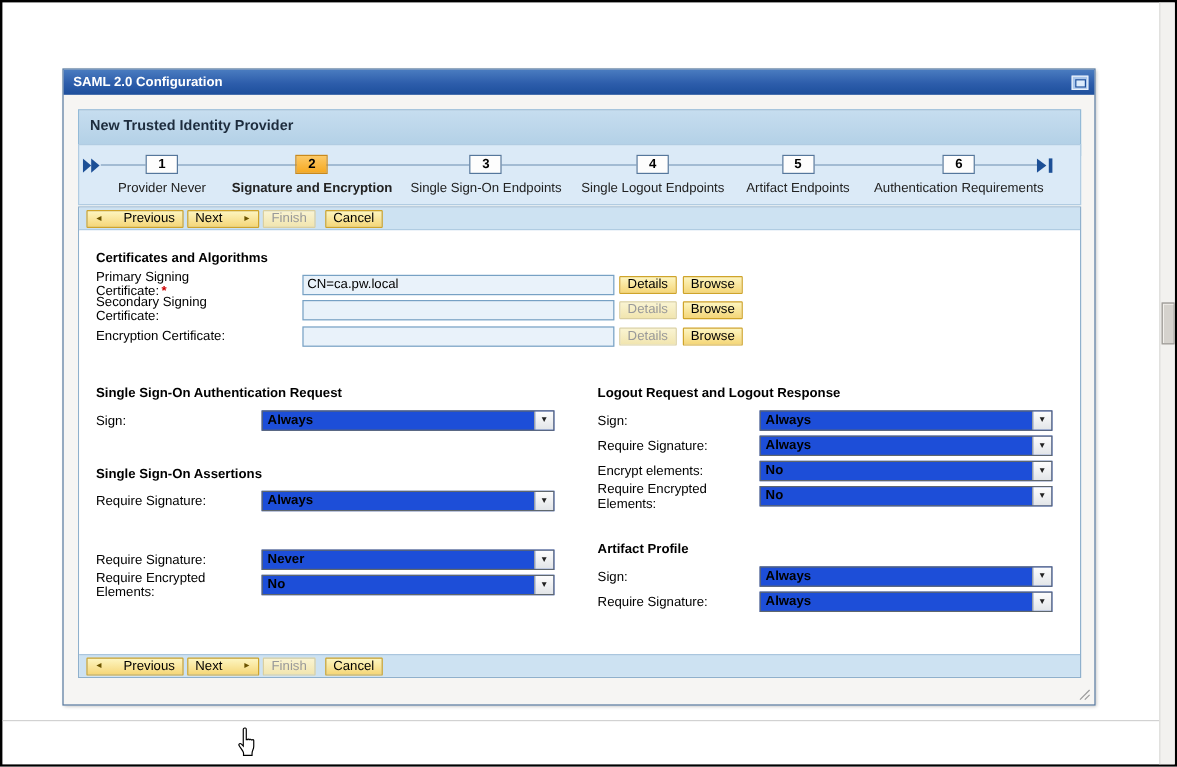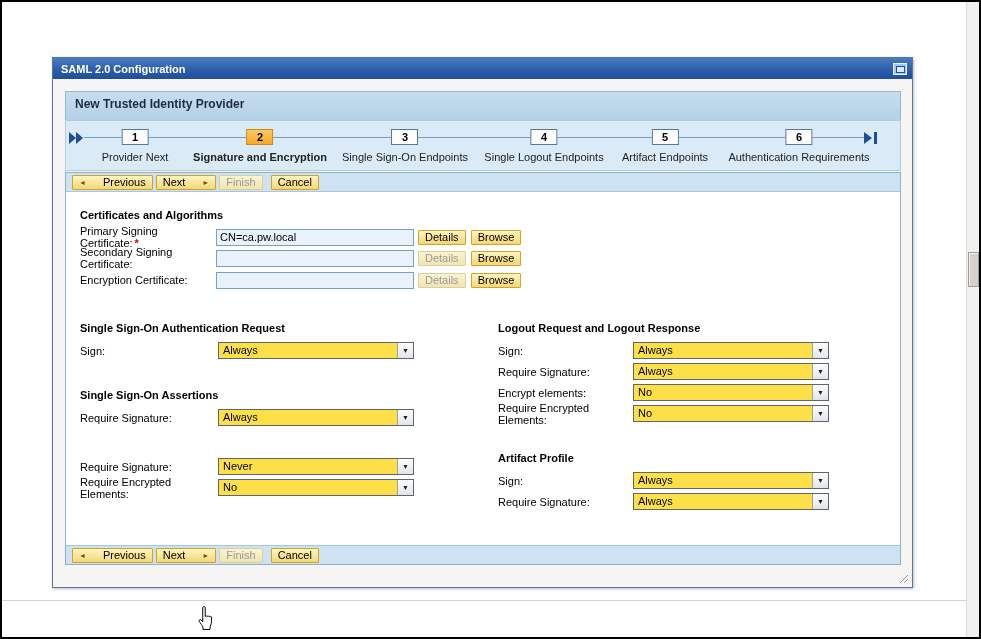--- a/index.html
+++ b/index.html
@@ -69,32 +69,32 @@
   .btn .tri { font-size:7px; color:#6b5400; line-height:1; }
   .btn.disabled { background:linear-gradient(to bottom,#faf4d2,#f1e5af);
                   border-color:#dacf9f; color:#999; cursor:default; }
   .btn.gap { margin-left:5px; }
 
   
   .sec-title { position:absolute; height:12px; line-height:12px; font-weight:bold; }
   .cert-row { position:absolute; left:14px; display:flex; align-items:center; height:18px; }
   .flabel { display:inline-block; width:136px; color:#000; }
   .req { color:#c00; font-weight:bold; margin-left:2px; }
-  .tf { width:198px; height:17px; background:#e9f2fa; border:1px solid #77a1c4;
+  .tf { width:260px; height:17px; background:#e9f2fa; border:1px solid #77a1c4;
         font-family:"Liberation Sans", sans-serif; font-size:11px; padding:0 3px;
-        margin-right:4px; color:#000; }
+        margin-right:4px; color:#000;margin-left:36px; }
   .cert-row .btn { margin-right:5px; }
 
   .section { position:absolute; }
   .section .stitle { height:12px; line-height:12px; font-weight:bold; margin-bottom:6px; }
   .field-row { display:flex; align-items:center; height:21px; }
   .flabel2 { display:inline-block; width:138px; }
   .flabel3 { display:inline-block; width:135px; }
-  .dd { position:relative; width:196px; height:17px; background:#fde047;
-        border:1px solid #5f676d; display:flex; align-items:stretch; cursor:pointer; }
+  .dd { position:relative; width:244px; height:17px; background:#1d4ed8;
+        border:1px solid #5f676d; display:flex; align-items:stretch; cursor:pointer;font-weight:bold; }
   .dd .val { flex:1; padding:0 4px; line-height:15px; overflow:hidden; }
   .dd .arrow { width:16px; display:flex; align-items:center; justify-content:center;
                border-left:1px solid #9aa2a8; background:linear-gradient(to bottom,#fdfdfd,#e2e5e8);
                font-size:7px; color:#222; }
 
   
   .grip { position:absolute; right:3px; bottom:3px; }
   .cursor { position:absolute; left:144px; top:548px; z-index:50; pointer-events:none; }
 </style>
 </head>
@@ -117,21 +117,21 @@
         <polygon points="7,2 14,8 7,14" fill="#1c4f96"></polygon>
       </svg>
       <div class="rm-line"></div>
       <svg class="rm-end" width="16" height="16" viewBox="0 0 16 16">
         <polygon points="0,2 8,8 0,14" fill="#1c4f96"></polygon>
         <rect x="10" y="2" width="3" height="12" fill="#1c4f96"></rect>
       </svg>
 
       <div class="step" style="left:69px">
         <div class="box">1</div>
-        <div class="lbl">Provider Next</div>
+        <div class="lbl">Provider Never</div>
       </div>
       <div class="step active" style="left:194px">
         <div class="box">2</div>
         <div class="lbl">Signature and Encryption</div>
       </div>
       <div class="step" style="left:339px">
         <div class="box">3</div>
         <div class="lbl">Single Sign-On Endpoints</div>
       </div>
       <div class="step" style="left:478px">

